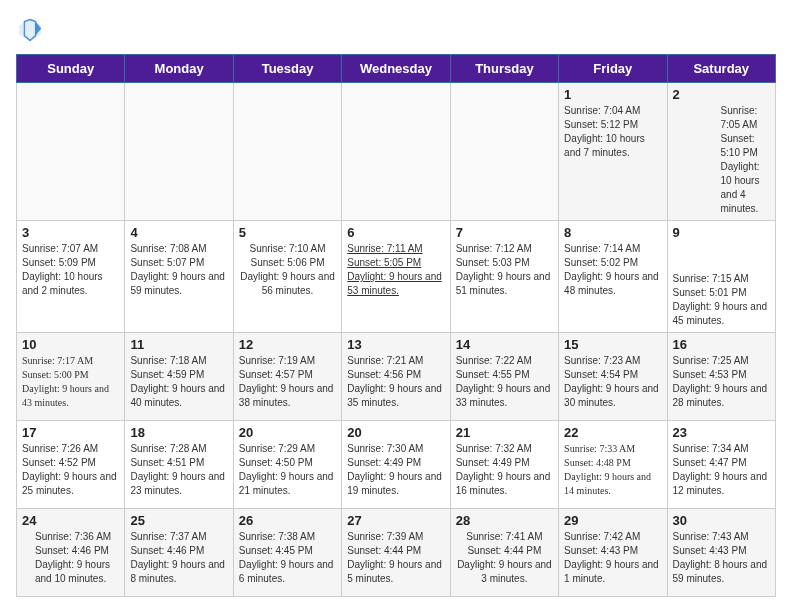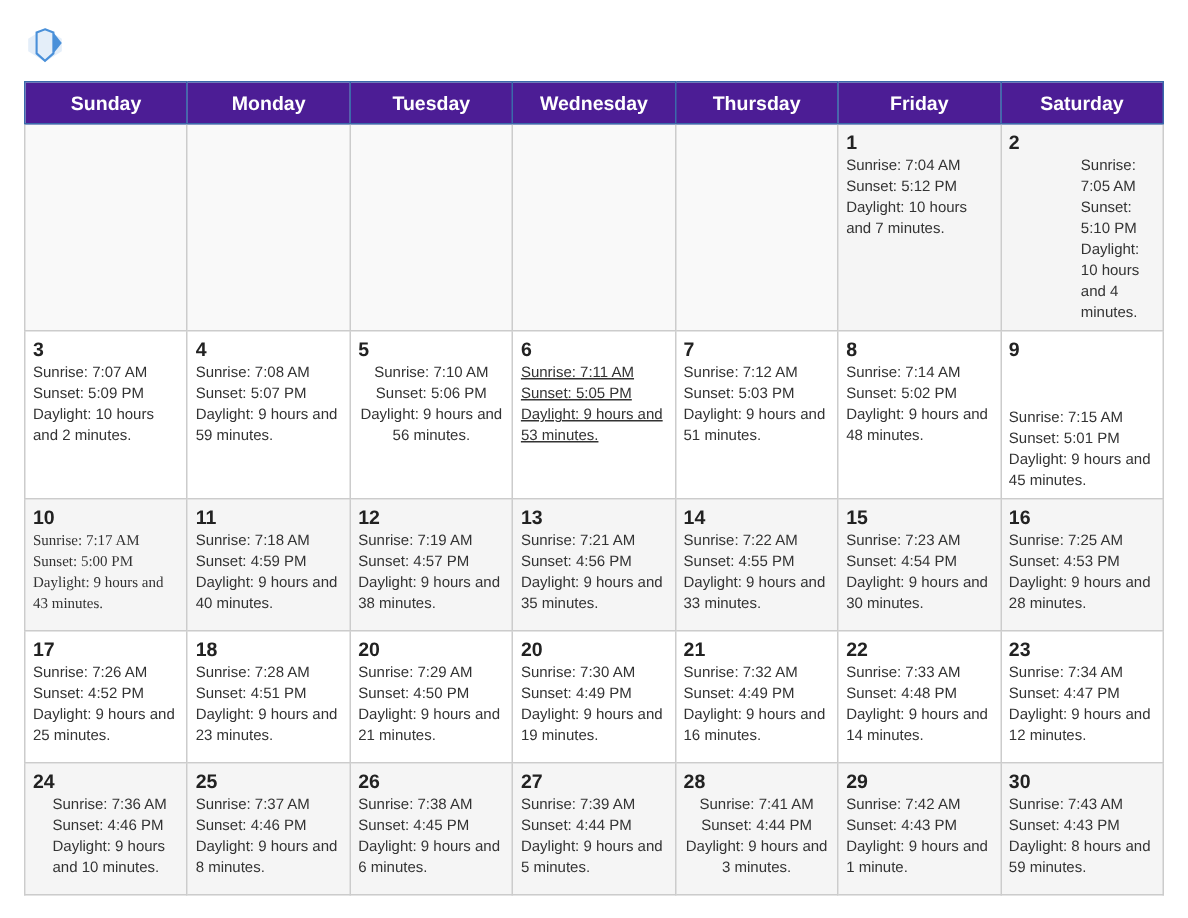--- a/index.html
+++ b/index.html
@@ -267,21 +267,21 @@
 Daylight: 9 hours and 19 minutes.</div>
         </td>
         <td>
           <span class="day-number">21</span>
           <div class="day-info" style="white-space: pre-line;">Sunrise: 7:32 AM
 Sunset: 4:49 PM
 Daylight: 9 hours and 16 minutes.</div>
         </td>
         <td>
           <span class="day-number">22</span>
-          <div class="day-info" style="white-space: pre-line;">Sunrise: 7:33 AM
+          <div class="day-info" style="white-space: pre-line; font-family: Liberation Serif, serif;">Sunrise: 7:33 AM
 Sunset: 4:48 PM
 Daylight: 9 hours and 14 minutes.</div>
         </td>
         <td>
           <span class="day-number">23</span>
           <div class="day-info" style="white-space: pre-line;">Sunrise: 7:34 AM
 Sunset: 4:47 PM
 Daylight: 9 hours and 12 minutes.</div>
         </td>
       </tr>

